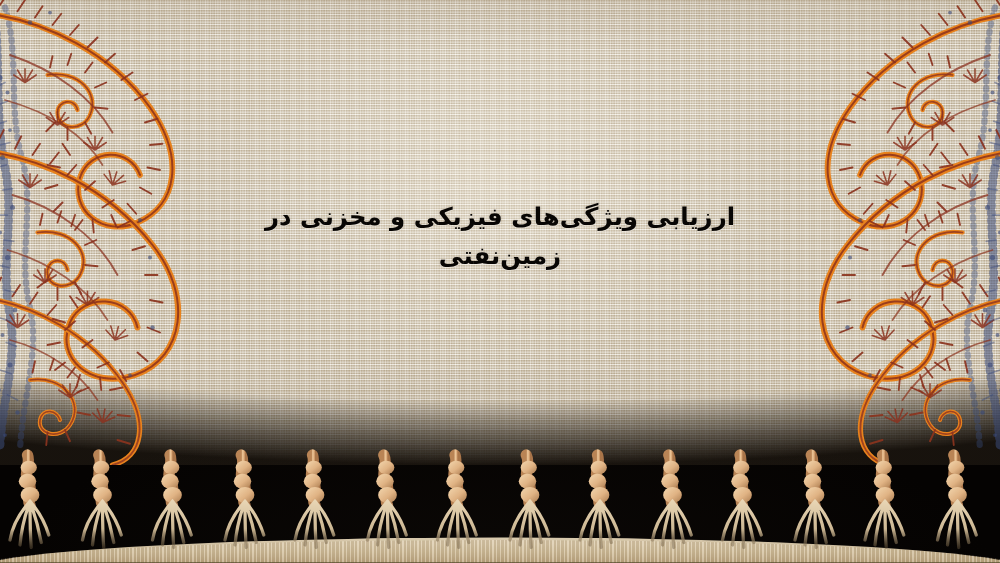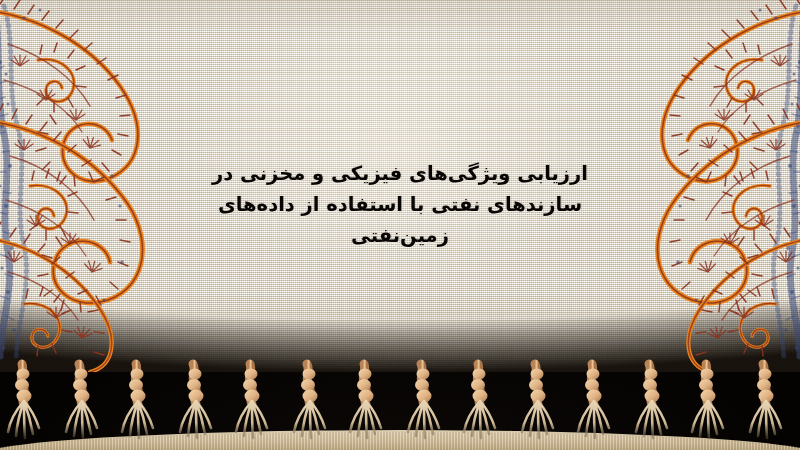--- a/index.html
+++ b/index.html
@@ -410,21 +410,20 @@
           <path d="M2 70 l8 -4 M4 84 l8 -3 M2 100 l9 -3 M6 116 l8 -2 M2 134 l9 -2
                    M8 152 l8 -1 M3 172 l9 0 M9 192 l8 1 M4 212 l9 2 M10 232 l8 2
                    M5 254 l9 3 M11 274 l8 3 M6 296 l9 3 M12 316 l8 4"></path>
         </g>
       </g>
     </svg>
   </div>
 
   <div class="title-block">
     <div class="title-line">ارزیابی ویژگی‌های فیزیکی و مخزنی در</div>
-    <div class="title-line">سازندهای نفتی با استفاده از داده‌های</div>
     <div class="title-line l3">زمین‌نفتی</div>
   </div>
 
   <div class="fringe">
     <svg viewBox="0 0 800 102" preserveAspectRatio="none" aria-hidden="true">
       <defs>
         <linearGradient id="cordG" x1="0" y1="0" x2="1" y2="0">
           <stop offset="0%" stop-color="#b98455"></stop>
           <stop offset="35%" stop-color="#eec89b"></stop>
           <stop offset="70%" stop-color="#dcab79"></stop>

